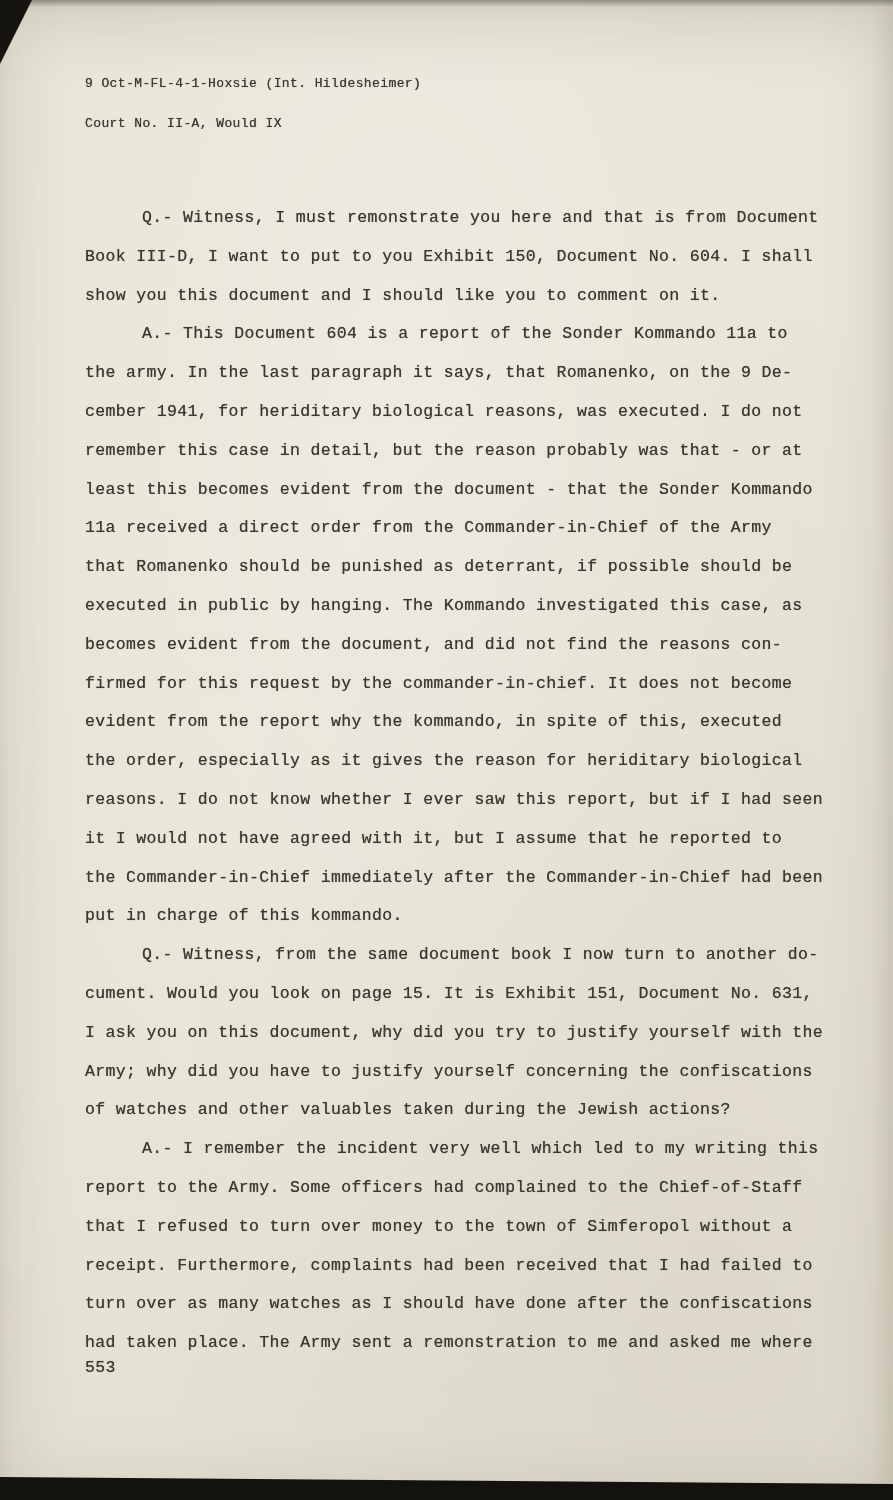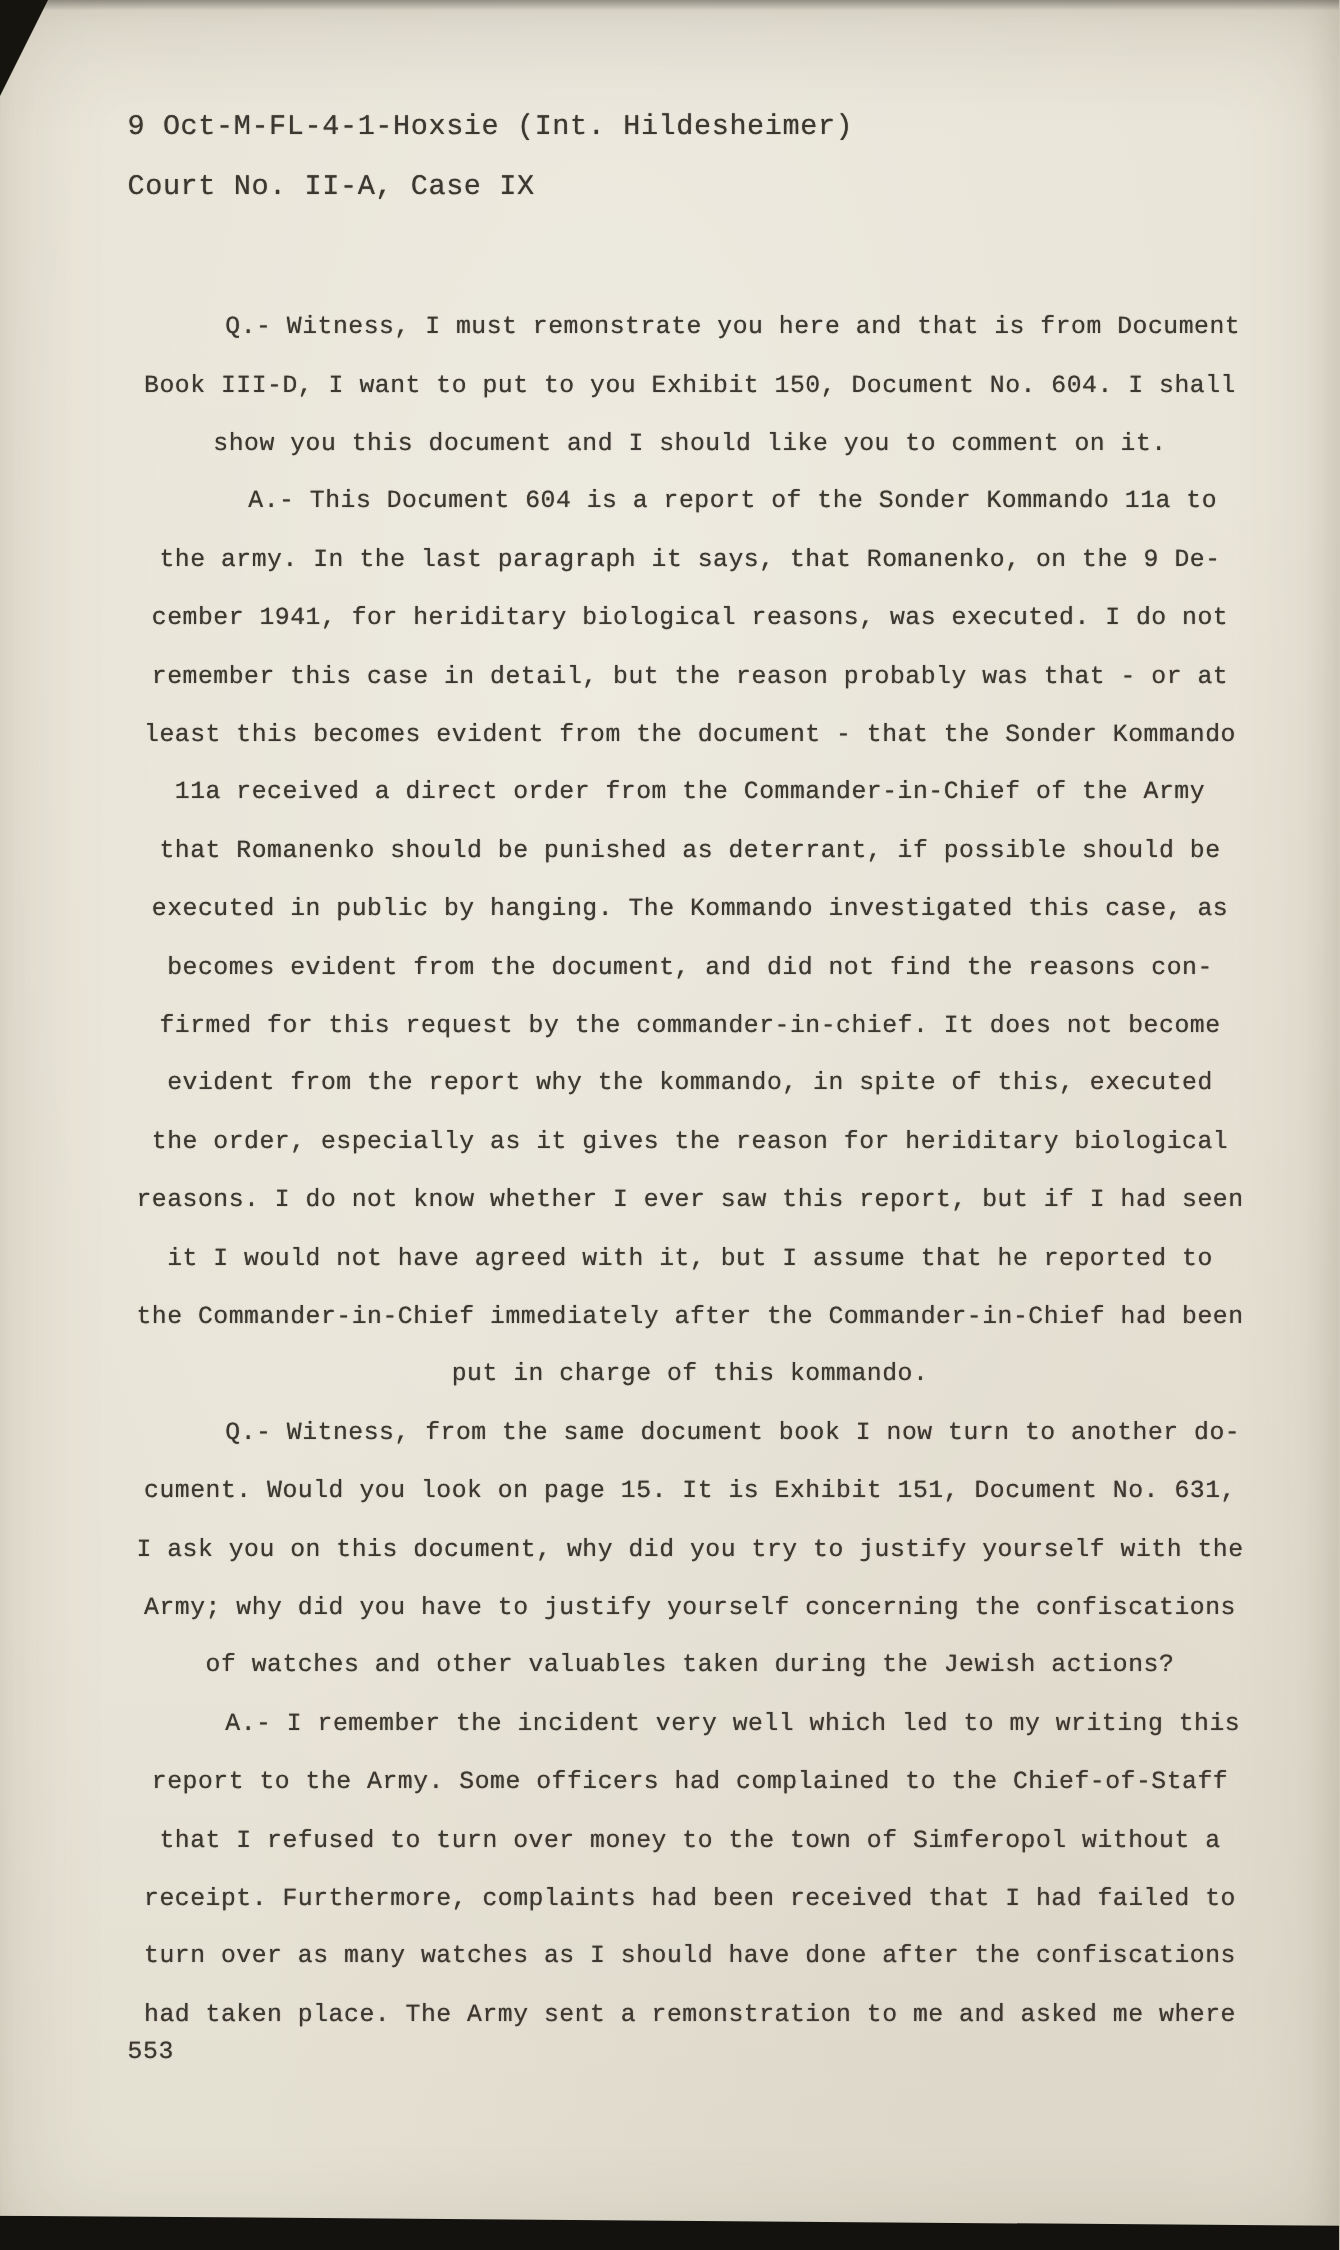--- a/index.html
+++ b/index.html
@@ -54,42 +54,41 @@
     width: 100%;
     height: 26px;
     background: #14120e;
     clip-path: polygon(0 12%, 100% 38%, 100% 100%, 0 100%);
   }
 
   .doc-header {
     position: absolute;
     top: 64px;
     left: 85px;
-    font-size: 19px;
+    font-size: 13px;
     line-height: 40px;
     letter-spacing: 0.4px;
     text-shadow: 0 0 0.7px rgba(58,52,42,0.75);
   }
 
   .doc-body {
     position: absolute;
     top: 199px;
     left: 85px;
     width: 750px;
     font-size: 16.5px;
     line-height: 38.8px;
     letter-spacing: 0.35px;
     text-shadow: 0 0 0.7px rgba(58,52,42,0.75);
   }
 
   .doc-body p {
     white-space: pre-line;
     text-indent: 57px;
     margin: 0;
-    text-align: center;
   }
 
   .page-number {
     position: absolute;
     top: 1358px;
     left: 85px;
     width: 700px;
     text-align: left;
     font-size: 16.5px;
     letter-spacing: 0.4px;
@@ -98,21 +97,21 @@
 </style>
 </head>
 <body>
 
 <div class="page">
 
   <div class="corner-artifact"></div>
 
   <div class="doc-header">
     <div>9 Oct-M-FL-4-1-Hoxsie (Int. Hildesheimer)</div>
-    <div>Court No. II-A, Case IX</div>
+    <div>Court No. II-A, Would IX</div>
   </div>
 
   <div class="doc-body">
     <p>Q.- Witness, I must remonstrate you here and that is from Document
 Book III-D, I want to put to you Exhibit 150, Document No. 604. I shall
 show you this document and I should like you to comment on it.</p>
     <p>A.- This Document 604 is a report of the Sonder Kommando 11a to
 the army. In the last paragraph it says, that Romanenko, on the 9 De-
 cember 1941, for heriditary biological reasons, was executed. I do not
 remember this case in detail, but the reason probably was that - or at

